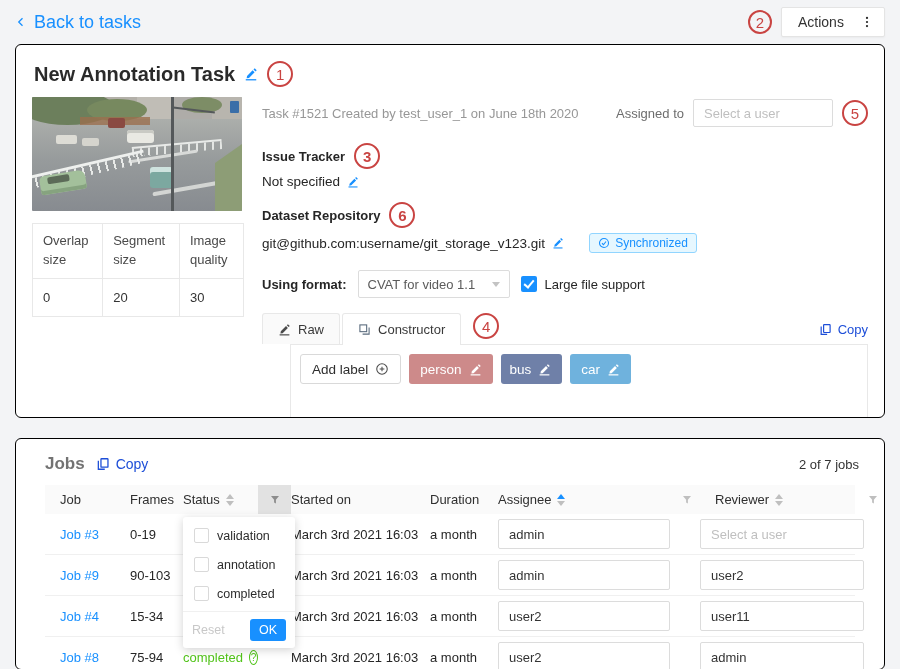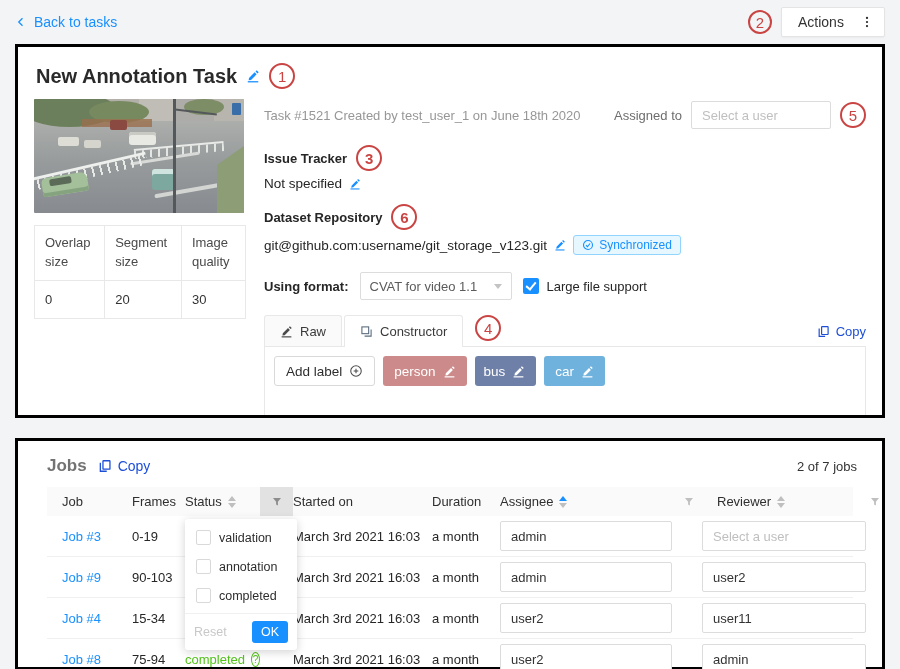--- a/index.html
+++ b/index.html
@@ -7,33 +7,33 @@
   body {
     font-family:"Liberation Sans", sans-serif;
     background:#f3f4f6;
     color:#262626;
     font-size:13px;
   }
   .page { padding:0 15px; }
 
   
   .topbar { height:44px; display:flex; align-items:center; justify-content:space-between; }
-  .back-link { display:flex; align-items:center; gap:7px; color:#1890ff; font-size:14px; cursor:pointer; text-decoration:none; }
+  .back-link { display:flex; align-items:center; gap:7px; color:#1890ff; font-size:18px; cursor:pointer; text-decoration:none; }
   .topbar-right { display:flex; align-items:center; gap:9px; }
   .actions-btn { background:#fff; border:1px solid #e4e4e4; border-radius:2px; height:30px; min-width:104px;
     display:flex; align-items:center; justify-content:space-between; padding:0 10px 0 16px; font-size:14px; color:#333; cursor:pointer;
     box-shadow:0 1px 2px rgba(0,0,0,.04); }
 
   
   .callout { width:26px; height:26px; border:2px solid #c94442; border-radius:50%; color:#c94442;
     display:inline-flex; align-items:center; justify-content:center; font-size:15px; flex:none; }
   .callout.sm { width:24px; height:24px; }
 
   
-  .card { background:#fff; border:3px solid #000000; border-radius:0; }
+  .card { background:#fff; border:1px solid #000000; border-radius:6px; }
   .main-card { height:374px; padding:14px 16px; overflow:hidden; }
   .jobs-card { height:232px; margin-top:20px; padding:13px 15px; overflow:visible; position:relative; }
 
   
   .task-title-row { display:flex; align-items:center; gap:9px; margin:2px 0 10px 2px; }
   .task-title { font-size:20px; font-weight:600; color:#2a2a2a; }
   .i { display:inline-block; vertical-align:middle; }
   .edit-ic { width:14px; height:14px; color:#1890ff; cursor:pointer; }
 
   .main-body { display:flex; gap:18px; }
@@ -79,21 +79,21 @@
   .assigned { display:flex; align-items:center; gap:9px; color:#6d6d6d; font-size:13px;margin-left:24px; }
   .txt-input { height:28px; border:1px solid #dcdcdc; border-radius:2px; padding:0 10px; font-size:13px; color:#333;
     font-family:"Liberation Sans",sans-serif; outline:none; background:#fff; }
   .txt-input::placeholder { color:#bfbfbf; }
   .assigned .txt-input { width:140px; }
 
   .section { margin-bottom:13px; }
   .section-label { font-weight:bold; font-size:13px; color:#262626; display:flex; align-items:center; gap:9px; }
   .section-value { margin-top:5px; display:flex; align-items:center; gap:7px; font-size:13.5px; color:#262626; }
   .sync-badge { display:inline-flex; align-items:center; gap:5px; background:#e6f7ff; border:1px solid #91d5ff;
-    color:#1890ff; font-size:12px; padding:2px 8px; border-radius:3px; margin-left:0; cursor:pointer; }
+    color:#1890ff; font-size:12px; padding:2px 8px; border-radius:3px; margin-left:18px; cursor:pointer; }
   .sync-badge svg { width:12px; height:12px; }
 
   .format-row { display:flex; align-items:center; gap:11px; margin:17px 0 15px; }
   .format-label { font-weight:bold; }
   .select-box { width:152px; height:28px; border:1px solid #dcdcdc; border-radius:2px; display:flex; align-items:center;
     justify-content:space-between; padding:0 9px; color:#5b5b5b; cursor:pointer; background:#fff; }
   .chev-down { width:0; height:0; border-left:4px solid transparent; border-right:4px solid transparent; border-top:5px solid #c3c3c3; }
   .cbx { width:16px; height:16px; background:#1890ff; border-radius:2px; position:relative; flex:none; cursor:pointer; }
   .cbx::after { content:""; position:absolute; left:5px; top:2px; width:4px; height:8px; border:solid #fff; border-width:0 2px 2px 0; transform:rotate(40deg); }
   .lfs-wrap { display:flex; align-items:center; gap:8px; }
@@ -102,21 +102,21 @@
   .labels-editor { margin-top:15px; }
   .tabs-row { display:flex; align-items:flex-end; }
   .tab { height:31px; padding:0 15px; display:flex; align-items:center; gap:7px; font-size:13px; color:#3a3a3a;
     background:#fafafa; border:1px solid #e8e8e8; border-bottom:none; border-radius:3px 3px 0 0; margin-right:2px; cursor:pointer; }
   .tab.active { background:#fff; margin-bottom:-1px; height:32px; z-index:2; position:relative; }
   .tab .i { width:13px; height:13px; color:#5a6b7d; }
   .tab .edit-ic { color:#4a4a4a; }
   .tabs-row .callout { margin:0 0 5px 10px; }
   .copy-link { margin-left:auto; margin-bottom:7px; color:#1d4ed8; display:flex; align-items:center; gap:6px; font-size:13px; cursor:pointer; }
   .copy-link svg { width:13px; height:13px; }
-  .tab-content { border:1px solid #e8e8e8; height:90px; padding:9px; display:flex; gap:8px; align-items:flex-start; background:#fff; }
+  .tab-content { border:1px solid #e8e8e8; height:90px; padding:9px; display:flex; gap:8px; align-items:flex-start; background:#fff;margin-left:28px; }
   .add-label-btn { height:30px; border:1px solid #d9d9d9; background:#fff; border-radius:3px; padding:0 11px; font-size:13.5px;
     display:flex; align-items:center; gap:7px; color:#2e2e2e; cursor:pointer; }
   .add-label-btn svg { width:14px; height:14px; color:#4a4a4a; }
   .tag { height:30px; border-radius:3px; padding:0 11px; color:#fff; font-size:13.5px; display:flex; align-items:center; gap:7px; cursor:pointer; }
   .tag .edit-ic { color:#fff; width:13px; height:13px; }
 
   
   .jobs-title-row { display:flex; align-items:center; gap:11px; margin:2px 0 11px 14px; }
   .jobs-title { font-size:17px; font-weight:bold; color:#737373; }
   .jobs-count { margin-left:auto; font-size:13px; color:#333; padding-right:10px; }

